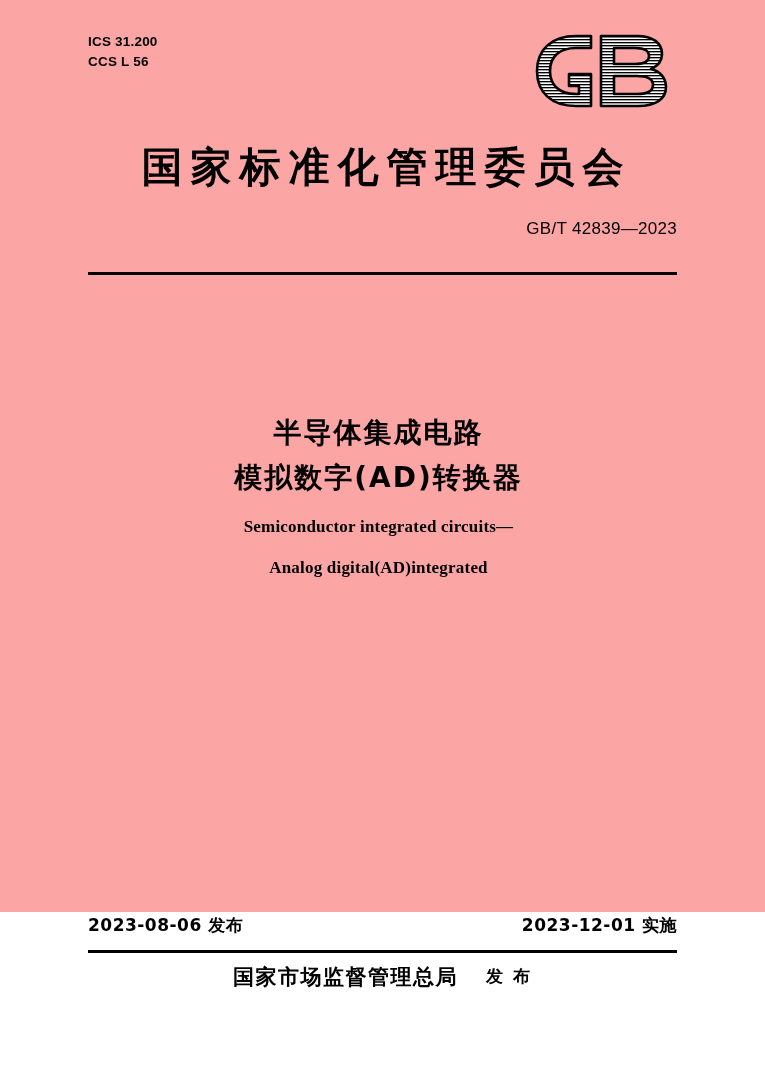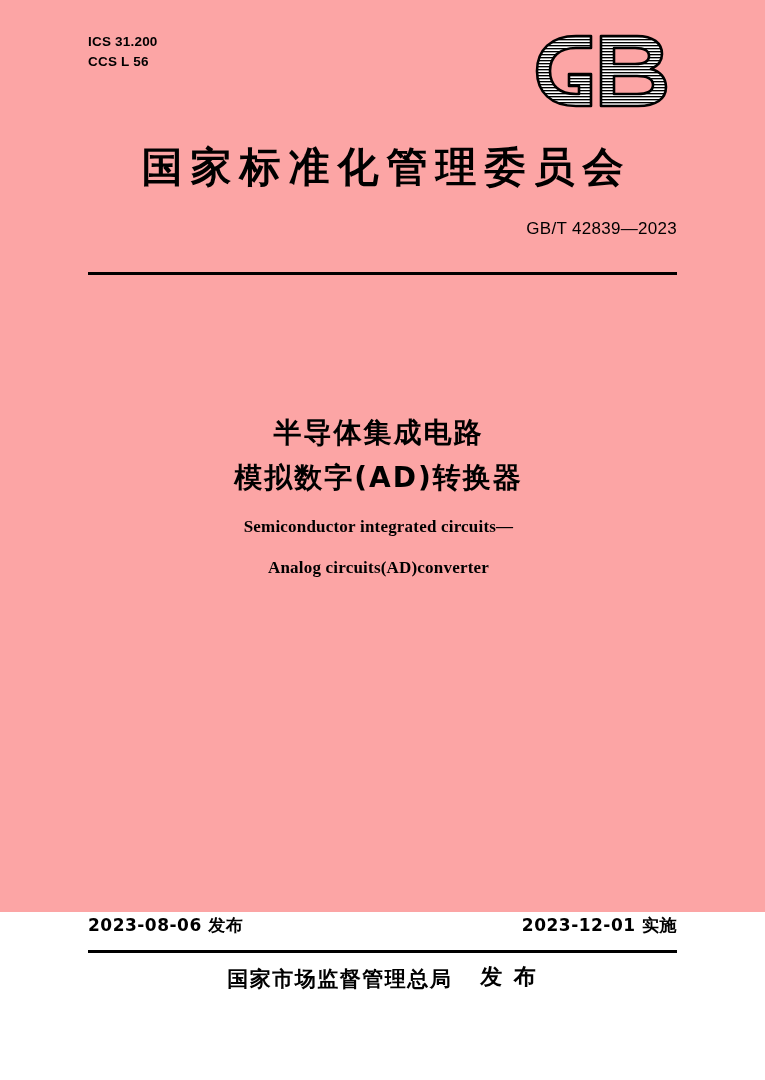--- a/index.html
+++ b/index.html
@@ -146,21 +146,21 @@
     font-family: "DejaVu Sans", sans-serif;
     font-weight: bold;
     font-size: 21px;
     letter-spacing: 1.5px;
     line-height: 1.45;
     text-align: center;
   }
   .publisher-verb {
     font-family: "DejaVu Sans", sans-serif;
     font-weight: bold;
-    font-size: 22px;
+    font-size: 17px;
     letter-spacing: 2px;
     margin-left: 28px;
     align-self: flex-end;
     padding-bottom: 4px;
   }
 </style>
 </head>
 <body>
 
 <div class="page">
@@ -211,21 +211,21 @@
   <div class="std-title">国家标准化管理委员会</div>
 
   <div class="std-number">GB/T 42839—2023</div>
 
   <div class="rule-top"></div>
 
   <div class="doc-title">
     <div class="doc-title-cn">半导体集成电路</div>
     <div class="doc-title-cn">模拟数字(AD)转换器</div>
     <div class="doc-title-en">Semiconductor integrated circuits—</div>
-    <div class="doc-title-en">Analog circuits(AD)converter</div>
+    <div class="doc-title-en">Analog digital(AD)integrated</div>
   </div>
 
   <div class="dates">
     <span>2023-08-06 发布</span>
     <span>2023-12-01 实施</span>
   </div>
 
   <div class="rule-bottom"></div>
 
   <div class="publisher">

